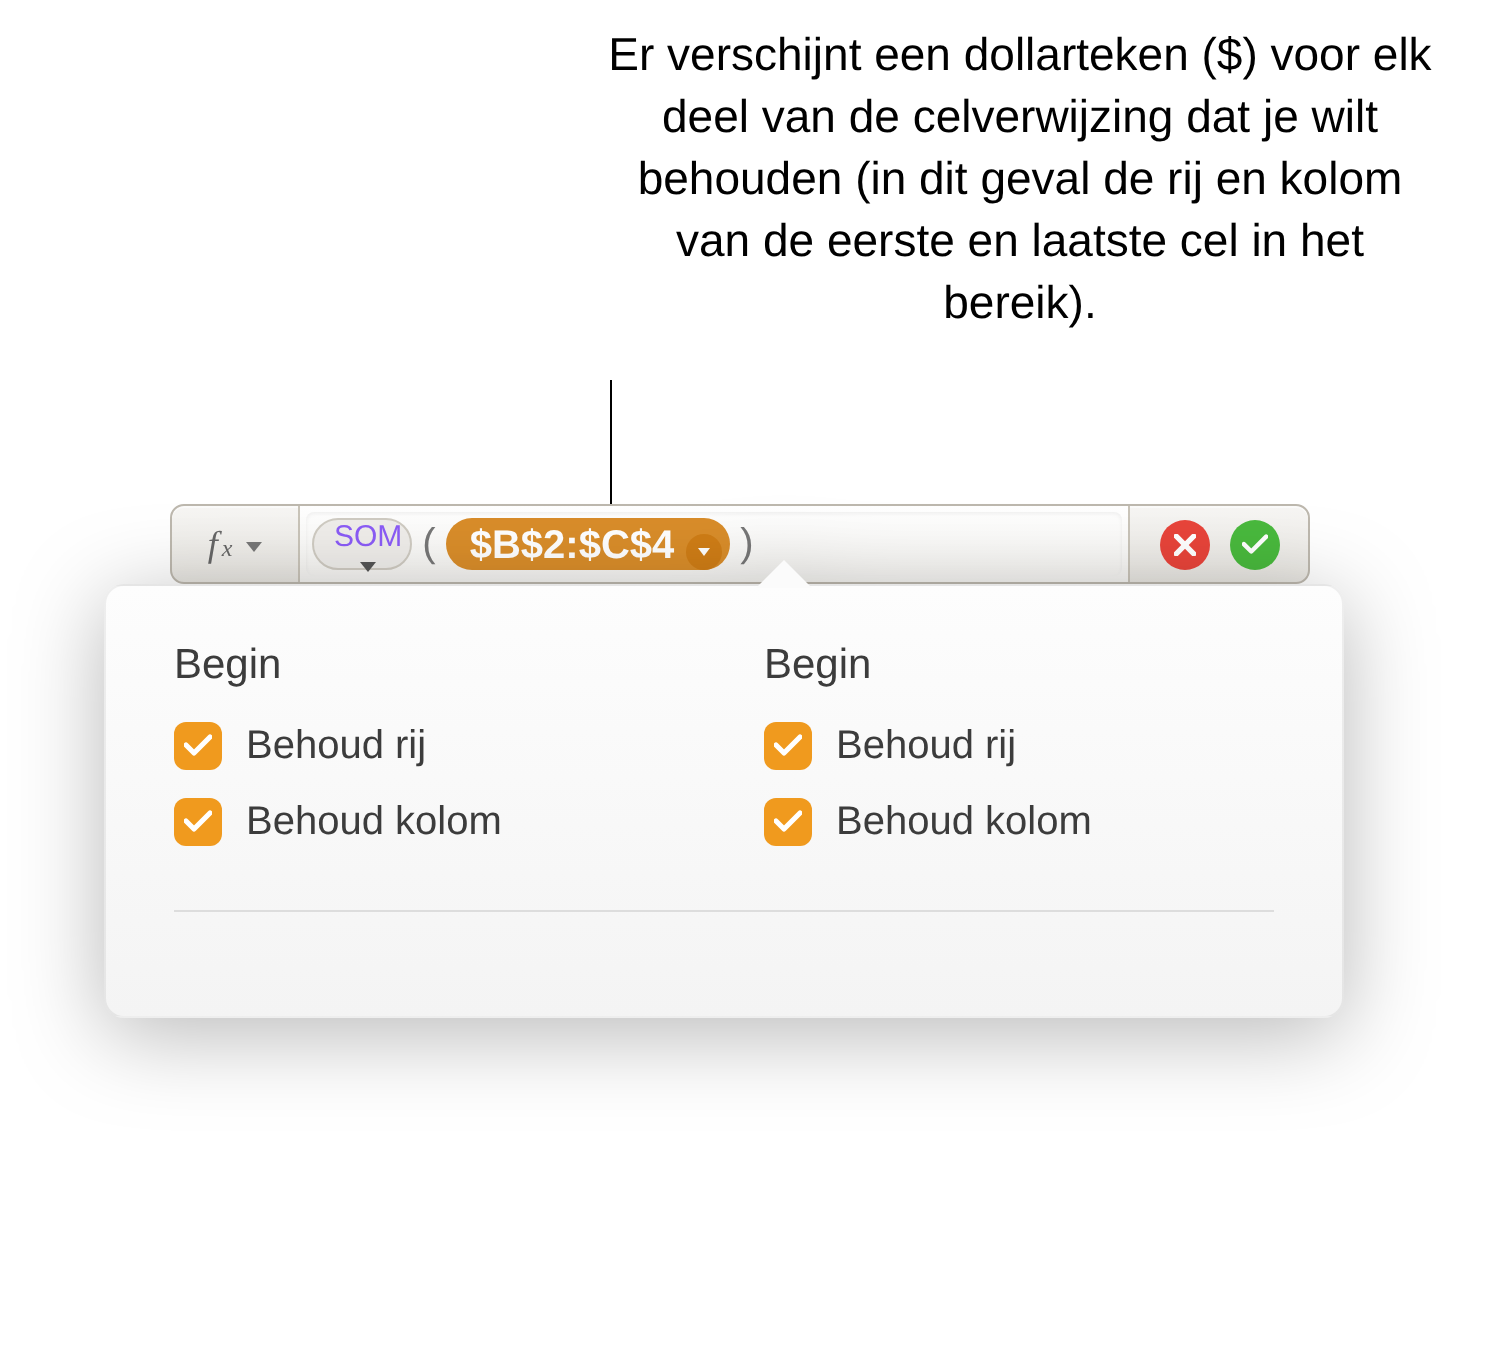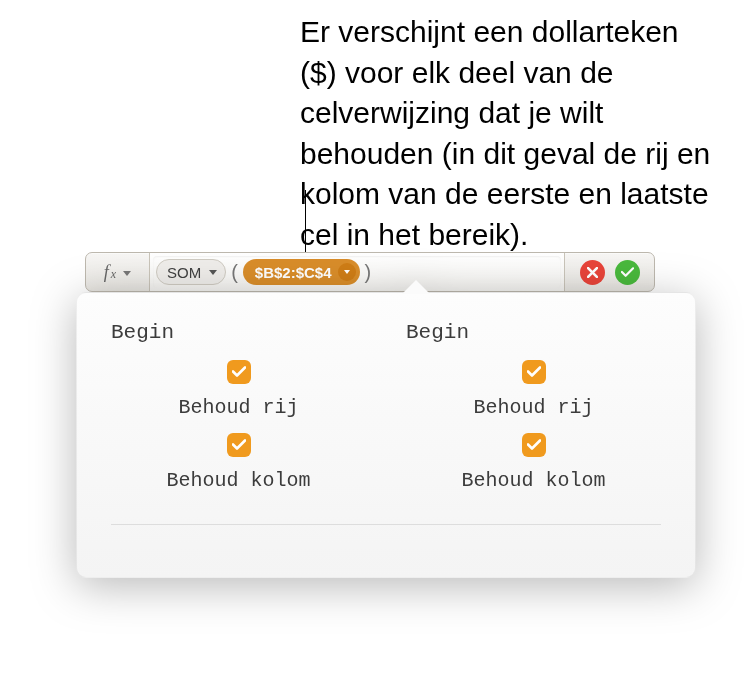--- a/index.html
+++ b/index.html
@@ -9,23 +9,24 @@
       width: 747px;
       height: 676px;
       position: relative;
       overflow: hidden;
     }
     .callout-text {
       position: absolute;
       top: 12px;
       left: 300px;
       width: 420px;
-      font-size: 30px;
+      font-size: 23px;
       color: #000;
       line-height: 1.35;
+      text-align: center;
     }
     .callout-line {
       position: absolute;
       top: 190px;
       left: 305px;
       width: 1px;
       height: 62px;
       background: #000;
     }
     .formula-bar {
@@ -93,49 +94,50 @@
     }
     .func-pill {
       display: flex;
       align-items: center;
       background: #efedea;
       border: 1px solid #cfcbc2;
       border-radius: 14px;
       padding: 0 4px 0 10px;
       height: 26px;
       font-size: 15px;
-      color: #404040;
+      color: #8b5cf6;
       gap: 4px;
+      flex-direction: column;
     }
     .func-pill .pill-dd {
       width: 16px; height: 16px;
       display: flex; align-items: center; justify-content: center;
     }
     .func-pill .tri {
       width: 0; height: 0;
       border-left: 4px solid transparent;
       border-right: 4px solid transparent;
       border-top: 5px solid #555;
     }
     .open-paren, .close-paren {
       font-size: 20px;
       color: #777;
       padding: 0 1px;
     }
     .ref-pill {
       display: flex;
-      align-items: center;
+      align-items: flex-end;
       background: #d98d2a;
       border-radius: 14px;
       padding: 0 4px 0 12px;
       height: 26px;
       gap: 6px;
       color: #fff;
       font-weight: 600;
-      font-size: 15px;
+      font-size: 20px;
     }
     .ref-pill .ref-dd {
       width: 18px; height: 18px;
       background: #cf7d16;
       border-radius: 50%;
       display: flex; align-items: center; justify-content: center;
     }
     .ref-pill .tri {
       width: 0; height: 0;
       border-left: 3px solid transparent;
@@ -163,24 +165,23 @@
     .x-icon {
       width: 11px; height: 11px;
     }
     .x-icon line { stroke: #fff; stroke-width: 2.4; stroke-linecap: round; }
     .check-icon { width: 13px; height: 11px; }
     .check-icon polyline { fill: none; stroke: #fff; stroke-width: 2.4; stroke-linecap: round; stroke-linejoin: round; }
 
     .popover-wrap {
       position: absolute;
       top: 292px;
-      left: 76px;
+      left: 52px;
       width: 620px;
       filter: drop-shadow(0 8px 22px rgba(0,0,0,0.28));
-      font-family: Liberation Mono, monospace;
     }
     .popover-arrow {
       position: absolute;
       top: -12px;
       left: 326px;
       width: 0; height: 0;
       border-left: 14px solid transparent;
       border-right: 14px solid transparent;
       border-bottom: 14px solid #fbfbfb;
     }
@@ -203,21 +204,20 @@
       color: #3c3c3c;
       margin-bottom: 16px;
       font-weight: 400;
     }
     .check-row {
       display: flex;
       align-items: center;
       gap: 12px;
       margin-bottom: 14px;
       cursor: default;
-      flex-direction: column;
     }
     .checkbox {
       width: 24px; height: 24px;
       border-radius: 6px;
       background: #f09a1e;
       display: flex;
       align-items: center;
       justify-content: center;
       flex-shrink: 0;
     }

